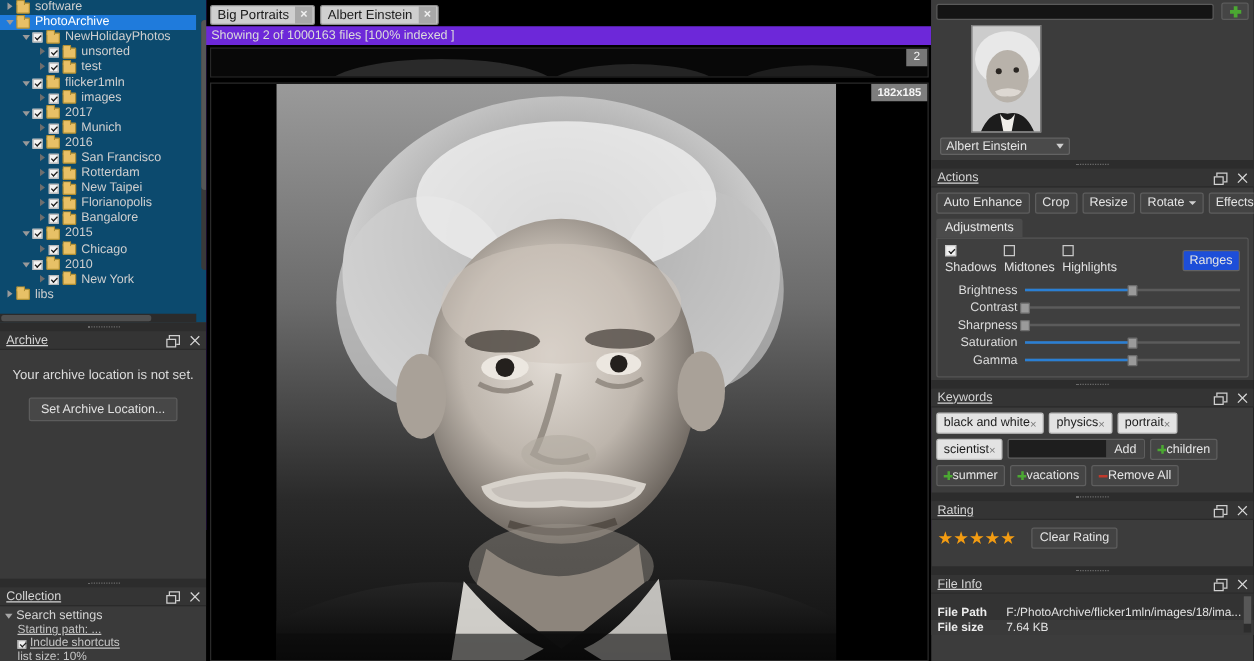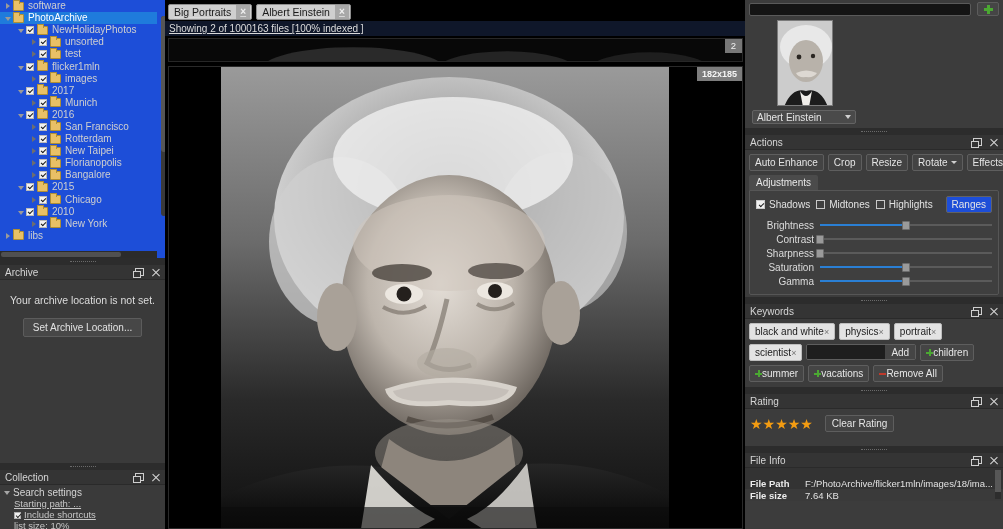--- a/index.html
+++ b/index.html
@@ -16,21 +16,21 @@
 
   
   #left-col {
     position: absolute; left: 0; top: 0; width: 165px; height: 529px;
     background: #2c2c2c;
   }
 
   
   #tree-panel {
     position: absolute; left: 0; top: 0; width: 171px; height: 258px;
-    background: #1d4ed8; overflow: hidden;
+    background: #0c4a6e; overflow: hidden;
   }
   #tree-scroll {
     position: absolute; left: 0; top: 0; width: 157px; height: 250px;
     overflow: hidden;
   }
   .tree-row {
     display: flex; align-items: center; height: 12.1px;
     padding-left: 2px; white-space: nowrap; font-size: 10px;
     color: #cfcfcf; line-height: 12px;
   }
@@ -92,21 +92,21 @@
     content: ""; position: absolute; left: 50%; top: 2.5px;
     transform: translateX(-50%); width: 26px; height: 2px;
     background: transparent;
     border-top: 1px dotted #6a6a6a;
   }
   .dock-head {
     display: flex; align-items: center; height: 15px;
     background: #343434; padding: 0 3px 0 5px;
     border-bottom: 1px solid #2a2a2a;
   }
-  .dock-title { font-size: 10px; color: #d5d5d5; flex: 1; white-space: nowrap; }
+  .dock-title { font-size: 10px; color: #d5d5d5; flex: 1; white-space: nowrap; text-decoration: underline; }
   .dock-btns { display: flex; align-items: center; gap: 7px; padding-right: 2px; }
   .ico-float {
     width: 9px; height: 8px; border: 1px solid #cfcfcf; position: relative;
   }
   .ico-float::before {
     content: ""; position: absolute; left: -3px; top: 2px;
     width: 6px; height: 5px; border: 1px solid #cfcfcf; background: #343434;
   }
   .ico-x {
     width: 9px; height: 9px; position: relative;
@@ -152,22 +152,21 @@
   }
   .mini-cbx::after {
     content: ""; position: absolute; left: 1px; top: 1px; width: 3.5px; height: 1.6px;
     border-left: 1.2px solid #222; border-bottom: 1.2px solid #222;
     transform: rotate(-45deg);
   }
 
   
   #center {
     position: absolute; left: 165px; top: 0; width: 580px; height: 424px;
-    background: #0f172a;
-    text-decoration: underline;
+    background: #6d28d9;
   }
   #tabbar {
     display: flex; align-items: center; height: 21px; padding: 2px 0 0 3px;
     background: #000; gap: 4px;
   }
   .tab {
     display: flex; align-items: center; height: 16px;
     background: #cfcfcf; border: 1px solid #8e8e8e; border-radius: 2px;
     color: #1a1a1a; font-size: 10.5px; padding-left: 5px; overflow: hidden;
   }
@@ -264,21 +263,21 @@
   #adj-tab {
     display: inline-block; margin-top: 4px; padding: 2px 7px;
     font-size: 10px; color: #e8e8e8; background: #4b4b4b;
     border-radius: 2px 2px 0 0;
   }
   #adj-box {
     background: #3f3f3f; border: 1px solid #565656; border-radius: 0 2px 2px 2px;
     padding: 5px 6px 6px 6px;
   }
   #ranges-row { display: flex; align-items: center; gap: 6px; margin-bottom: 5px; }
-  .lab-cbx { display: flex; align-items: center; gap: 4px; font-size: 10px; color: #e2e2e2; }
+  .lab-cbx { display: flex; gap: 4px; font-size: 10px; color: #e2e2e2; flex-direction: column; }
   .sq {
     width: 9px; height: 9px; border: 1px solid #c9c9c9; background: #3f3f3f;
     position: relative;
   }
   .sq.on { background: #f0f0f0; }
   .sq.on::after {
     content: ""; position: absolute; left: 1.5px; top: 1.5px; width: 4px; height: 2px;
     border-left: 1.4px solid #1e1e1e; border-bottom: 1.4px solid #1e1e1e;
     transform: rotate(-45deg);
   }

